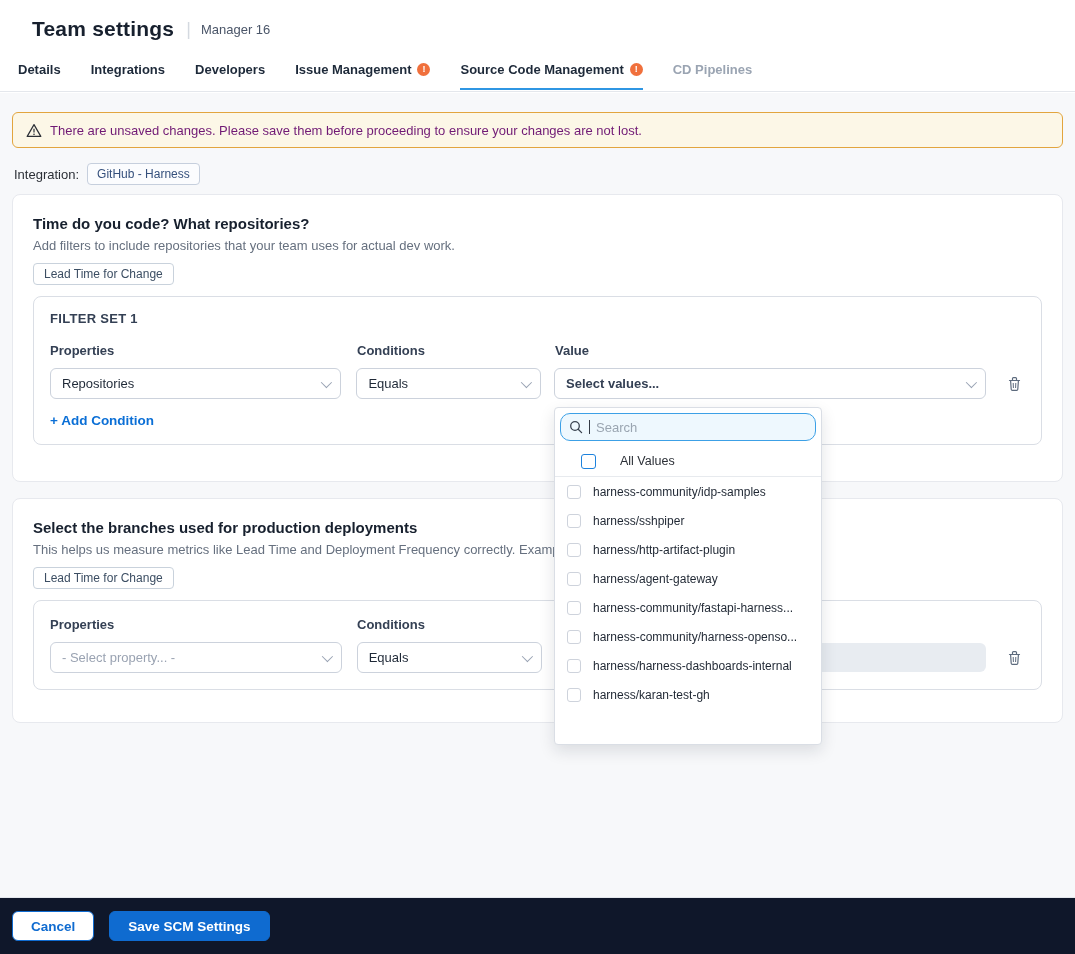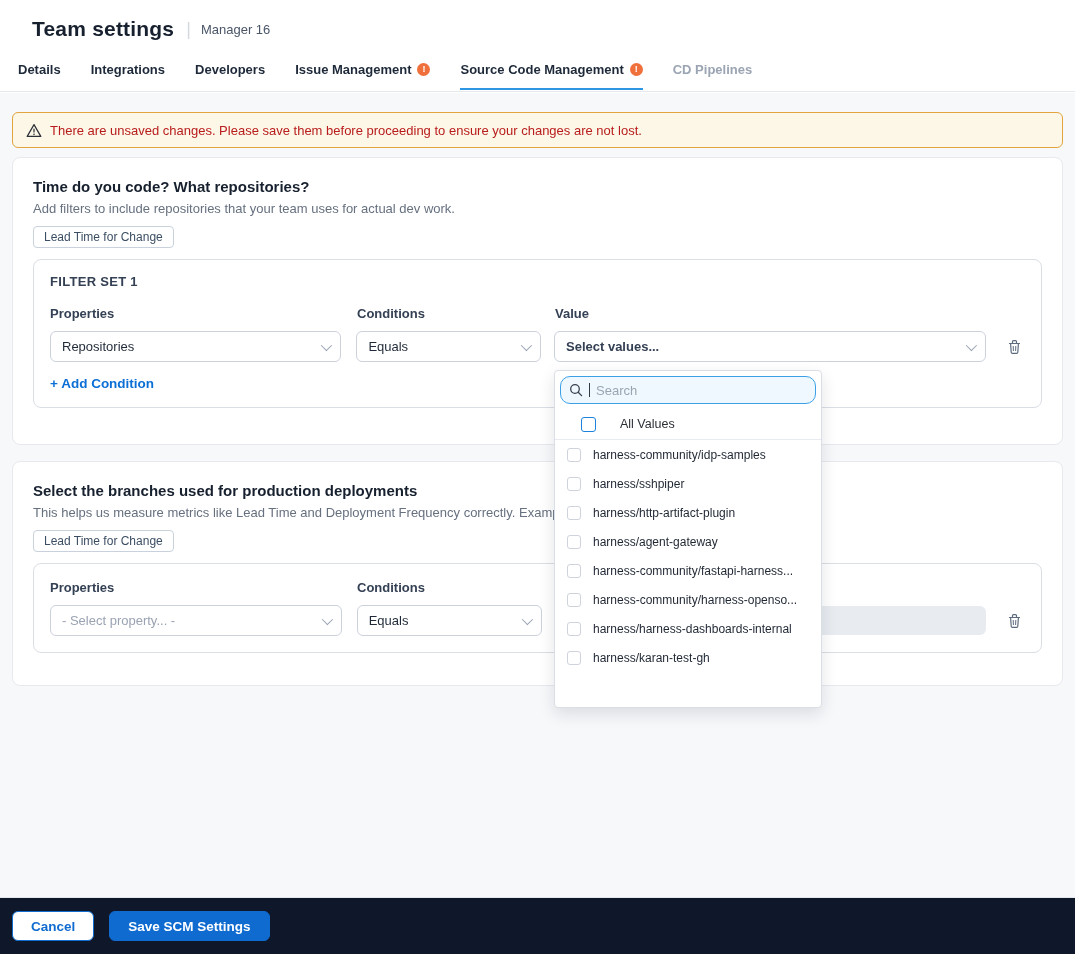--- a/index.html
+++ b/index.html
@@ -15,21 +15,21 @@
   .tabbar { position:absolute; top:58px; left:0; width:1075px; height:34px; background:#fff; border-bottom:1px solid #e4e7ec; display:flex; align-items:flex-start; padding-left:18px; }
   .tab { font-size:13px; font-weight:600; color:#1d2939; margin-right:30px; padding:4px 0 11px 0; border-bottom:2px solid transparent; display:flex; align-items:center; gap:6px; cursor:pointer; white-space:nowrap; }
   .tab.active { font-weight:700; border-bottom-color:#2f96e3;align-items:center; }
   .tab.disabled { color:#9aa4b2; font-weight:600; }
   .tab-badge { width:13px; height:13px; border-radius:50%; background:#f0703c; color:#fff; font-size:9px; font-weight:700; display:inline-flex; align-items:center; justify-content:center; line-height:1; }
 
   
   .content { position:absolute; top:93px; left:0; width:1075px; height:804px; background:#f7f8fa; }
 
   .banner { margin:19px 12px 0 12px; height:36px; background:#fcf7e7; border:1px solid #e2a53e; border-radius:6px; display:flex; align-items:center; padding:0 13px; gap:8px; }
-  .banner-text { font-size:13px; color:#b91c1c; }
+  .banner-text { font-size:13px; color:#701a75; }
   .warn-svg { flex:0 0 auto; display:block; }
 
   .integration-row { margin:15px 12px 0 14px; height:22px; display:flex; align-items:center; gap:8px; }
   .integration-label { font-size:13px; color:#2b2f36; }
   .chip-integration { font-size:12px; color:#35507c; border:1px solid #c6cfdd; background:#fbfcfe; border-radius:4px; padding:3px 9px; }
 
   .card { margin:0 12px; background:#fff; border:1px solid #e7e9ee; border-radius:8px; padding:20px; }
   .card1 { margin-top:9px; height:288px; }
   .card2 { margin-top:16px; height:225px; }
   .card-title { font-size:15px; font-weight:700; color:#17202e; }
@@ -117,20 +117,24 @@
 
   <div class="banner">
     <svg class="warn-svg" width="16" height="15" viewBox="0 0 16 15">
       <path d="M8 1.6 L14.8 13.4 H1.2 Z" fill="none" stroke="#2b2f36" stroke-width="1.2" stroke-linejoin="round"></path>
       <line x1="8" y1="5.8" x2="8" y2="9.4" stroke="#2b2f36" stroke-width="1.2"></line>
       <circle cx="8" cy="11.3" r="0.8" fill="#2b2f36"></circle>
     </svg>
     <span class="banner-text">There are unsaved changes. Please save them before proceeding to ensure your changes are not lost.</span>
   </div>
 
+  <div class="integration-row">
+    <span class="integration-label">Integration:</span>
+    <span class="chip-integration">GitHub - Harness</span>
+  </div>
 
   <div class="card card1">
     <div class="card-title">Time do you code? What repositories?</div>
     <div class="card-sub">Add filters to include repositories that your team uses for actual dev work.</div>
     <span class="chip-metric">Lead Time for Change</span>
 
     <div class="filterbox">
       <div class="fs-title">FILTER SET 1</div>
       <div class="cols">
         <div class="col-label col-p">Properties</div>

